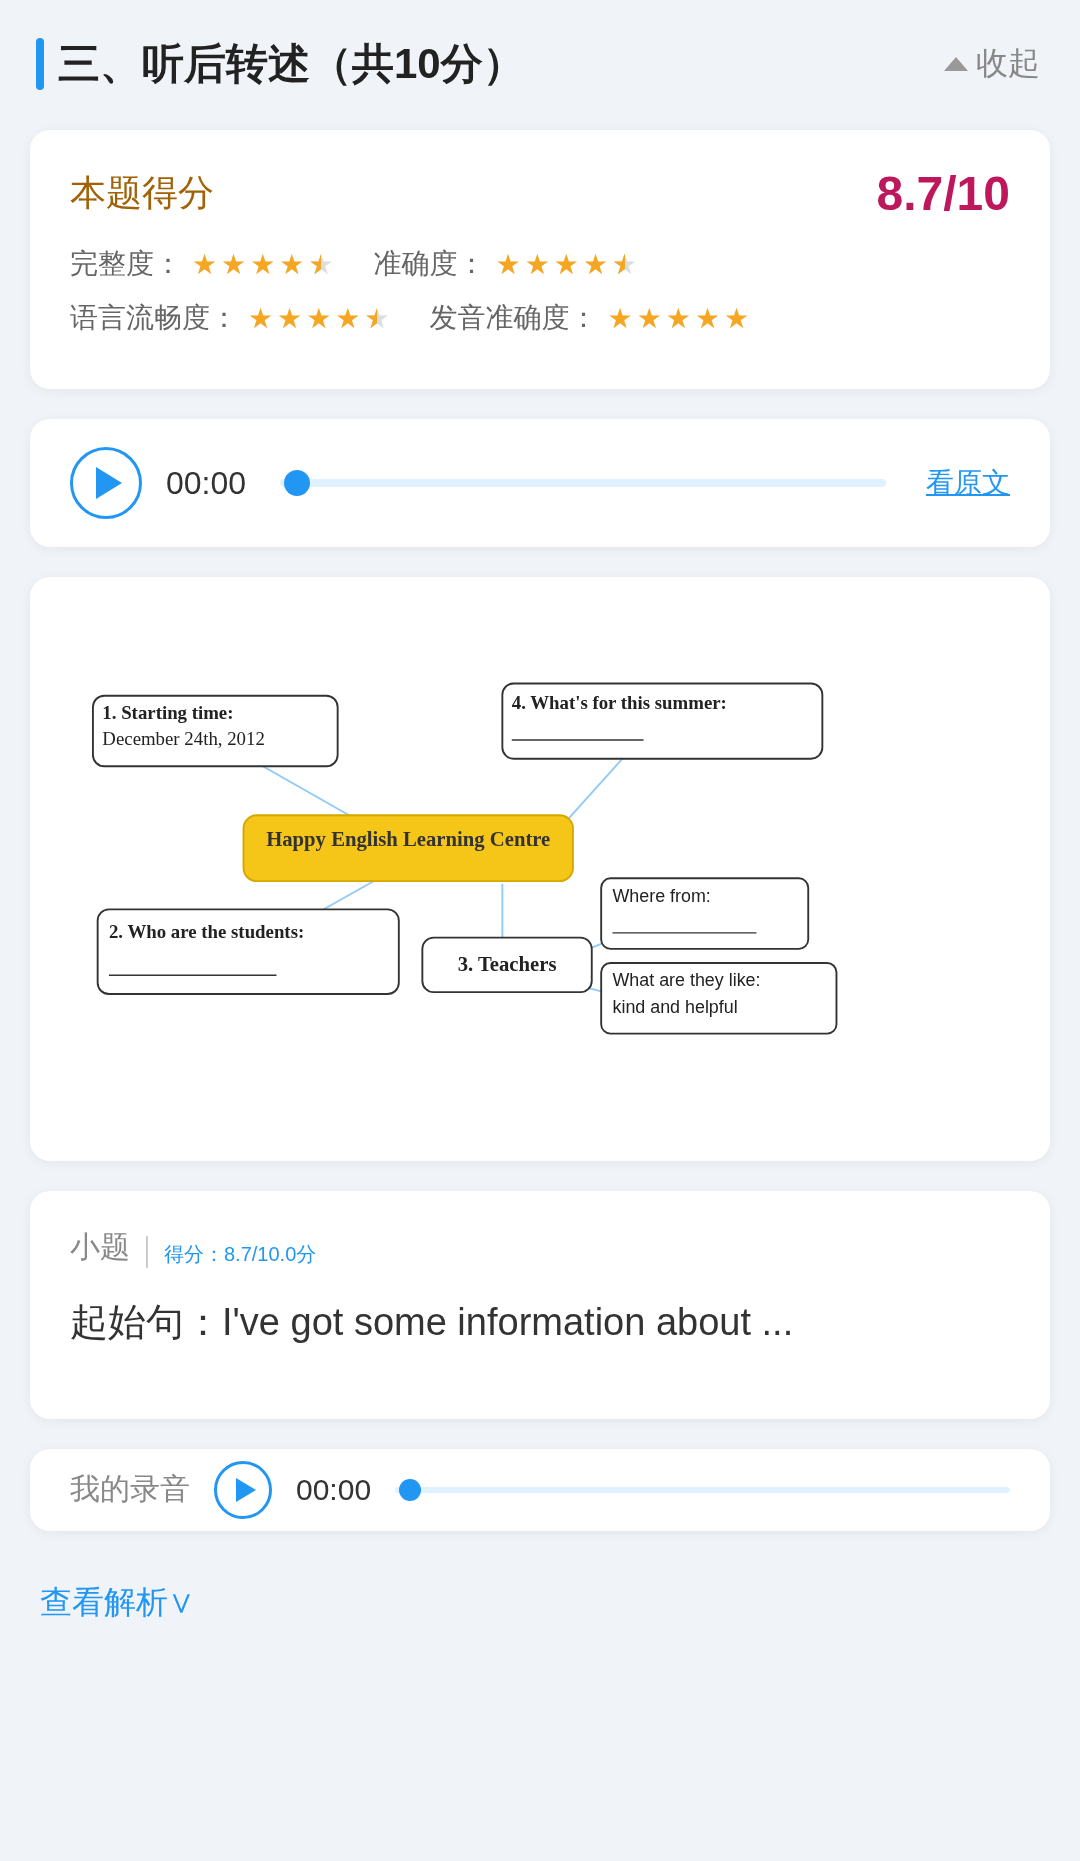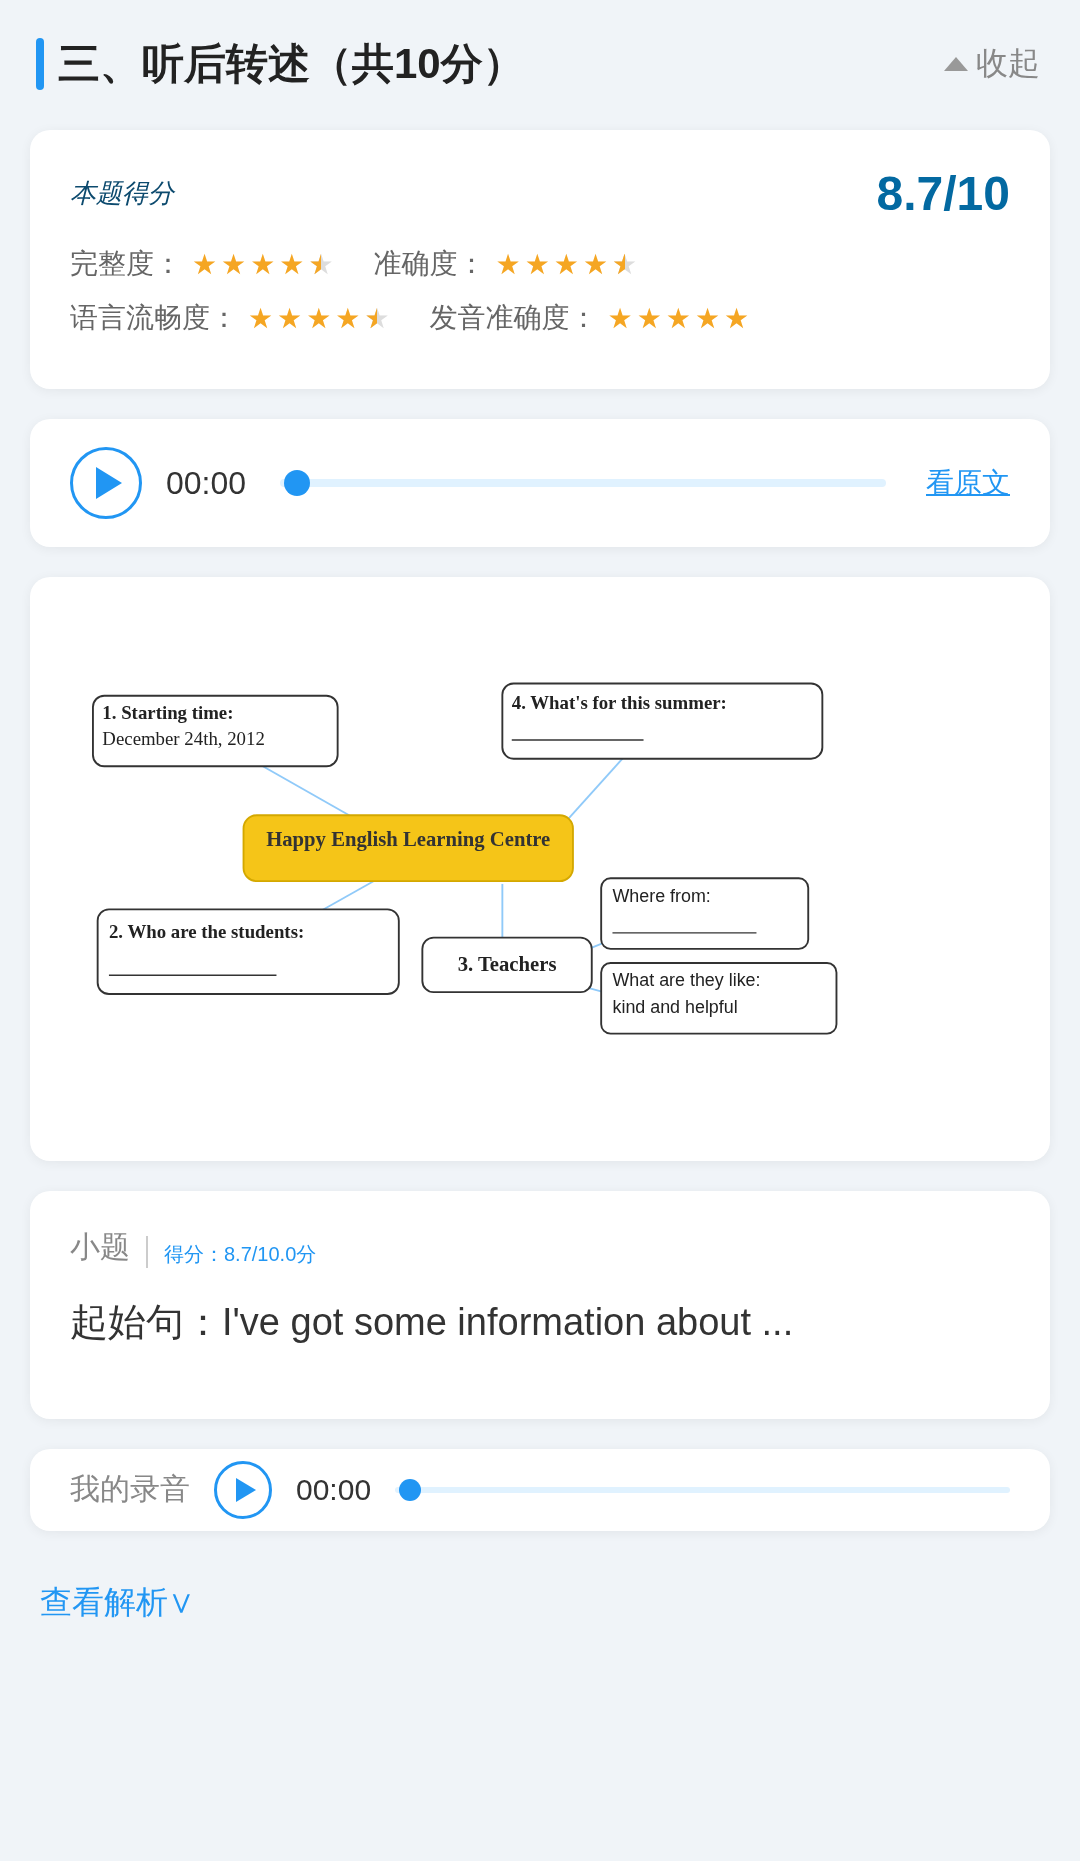--- a/index.html
+++ b/index.html
@@ -57,29 +57,28 @@
       padding: 36px 40px;
       box-shadow: 0 2px 12px rgba(0,0,0,0.06);
     }
     .score-row {
       display: flex;
       align-items: center;
       justify-content: space-between;
       margin-bottom: 24px;
     }
     .score-label {
-      font-size: 26px;
-      color: #0c4a6e;
+      font-size: 36px;
+      color: #a16207;
       font-weight: 500;
-      font-style: italic;
     }
     .score-value {
       font-size: 48px;
       font-weight: 700;
-      color: #0369a1;
+      color: #be185d;
     }
     .metrics-row {
       display: flex;
       gap: 40px;
       margin-bottom: 16px;
       align-items: center;
     }
     .metric-item {
       display: flex;
       align-items: center;

